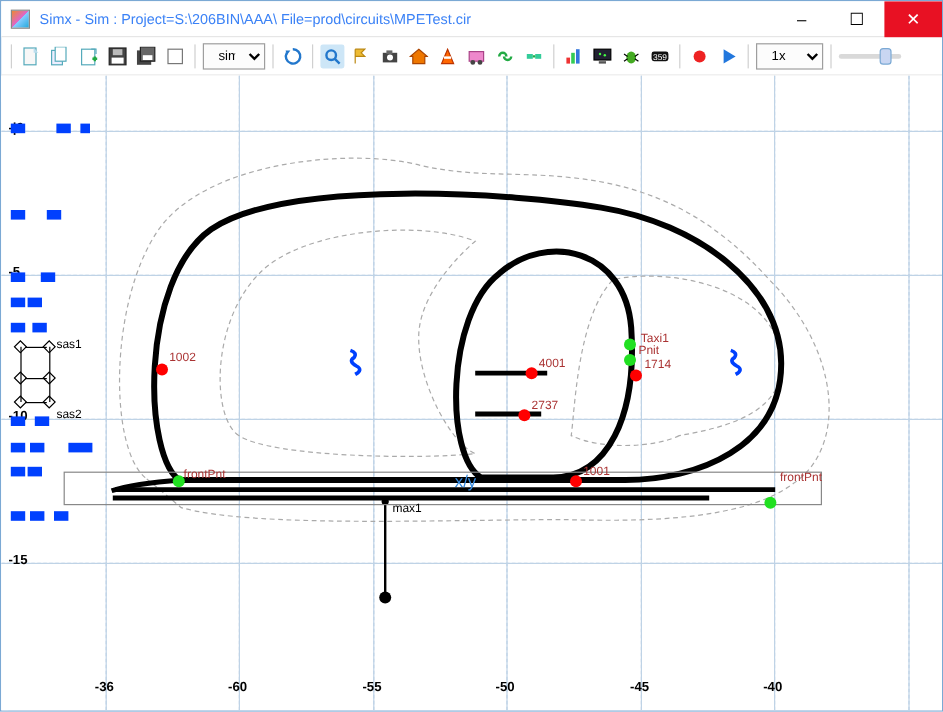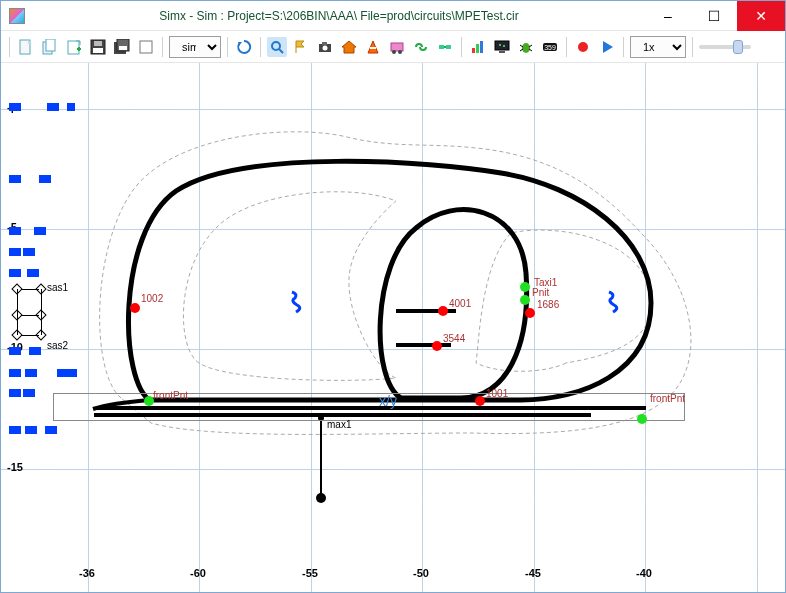--- a/index.html
+++ b/index.html
@@ -6,21 +6,21 @@
   body { font-family: "Segoe UI", Tahoma, Arial, sans-serif; font-size: 12px;
          width: 786px; height: 593px; overflow: hidden; background: #fff;
          border: 1px solid #7ba9d4; }
 
   
   .titlebar { height: 30px; display: flex; align-items: center; background: #fff;
               border-bottom: 1px solid #e6e6e6; }
   .app-ico { width: 16px; height: 16px; margin: 0 8px; background:
              linear-gradient(135deg,#e83,#d6c 50%,#8cf 50%,#2ad);
              border: 1px solid #888; }
-  .title-text { flex: 1; color: #14532d; white-space: nowrap; overflow: hidden; text-align: center; }
+  .title-text { flex: 1; color: #3b82f6; white-space: nowrap; overflow: hidden; }
   .winbtn { width: 46px; height: 30px; display: grid; place-items: center;
             color: #000; font-size: 14px; }
   .winbtn.close { background: #e81123; color: #fff; width: 48px; }
 
   
   .toolbar { height: 32px; display: flex; align-items: center; gap: 4px;
              padding: 0 6px; border-bottom: 1px solid #e6e6e6; }
   .t-ico { width: 20px; height: 20px; display: grid; place-items: center;
            font-size: 14px; color: #444; }
   .sep { width: 1px; height: 20px; background: #d0d0d0; margin: 0 2px; }
@@ -338,27 +338,27 @@
 
   <span class="pt-label" style="left:378px;top:330px;color:#38d;font-size:14px">x/y</span>
 
   <div class="pt red" style="left:134px;top:245px"></div>
   <span class="pt-label" style="left:140px;top:230px">1002</span>
 
   <div class="pt red" style="left:442px;top:248px"></div>
   <span class="pt-label" style="left:448px;top:235px">4001</span>
 
   <div class="pt red" style="left:436px;top:283px"></div>
-  <span class="pt-label" style="left:442px;top:270px">3544</span>
+  <span class="pt-label" style="left:442px;top:270px">2737</span>
 
   <div class="pt red" style="left:479px;top:338px"></div>
   <span class="pt-label" style="left:485px;top:325px">1001</span>
 
   <div class="pt red" style="left:529px;top:250px"></div>
-  <span class="pt-label" style="left:536px;top:236px">1686</span>
+  <span class="pt-label" style="left:536px;top:236px">1714</span>
 
   <div class="pt green" style="left:524px;top:224px"></div>
   <span class="pt-label" style="left:533px;top:214px">Taxi1</span>
 
   <div class="pt green" style="left:524px;top:237px"></div>
   <span class="pt-label" style="left:531px;top:224px">Pnit</span>
 
   <div class="pt green" style="left:148px;top:338px"></div>
   <span class="pt-label" style="left:152px;top:327px">frontPnt</span>
 

